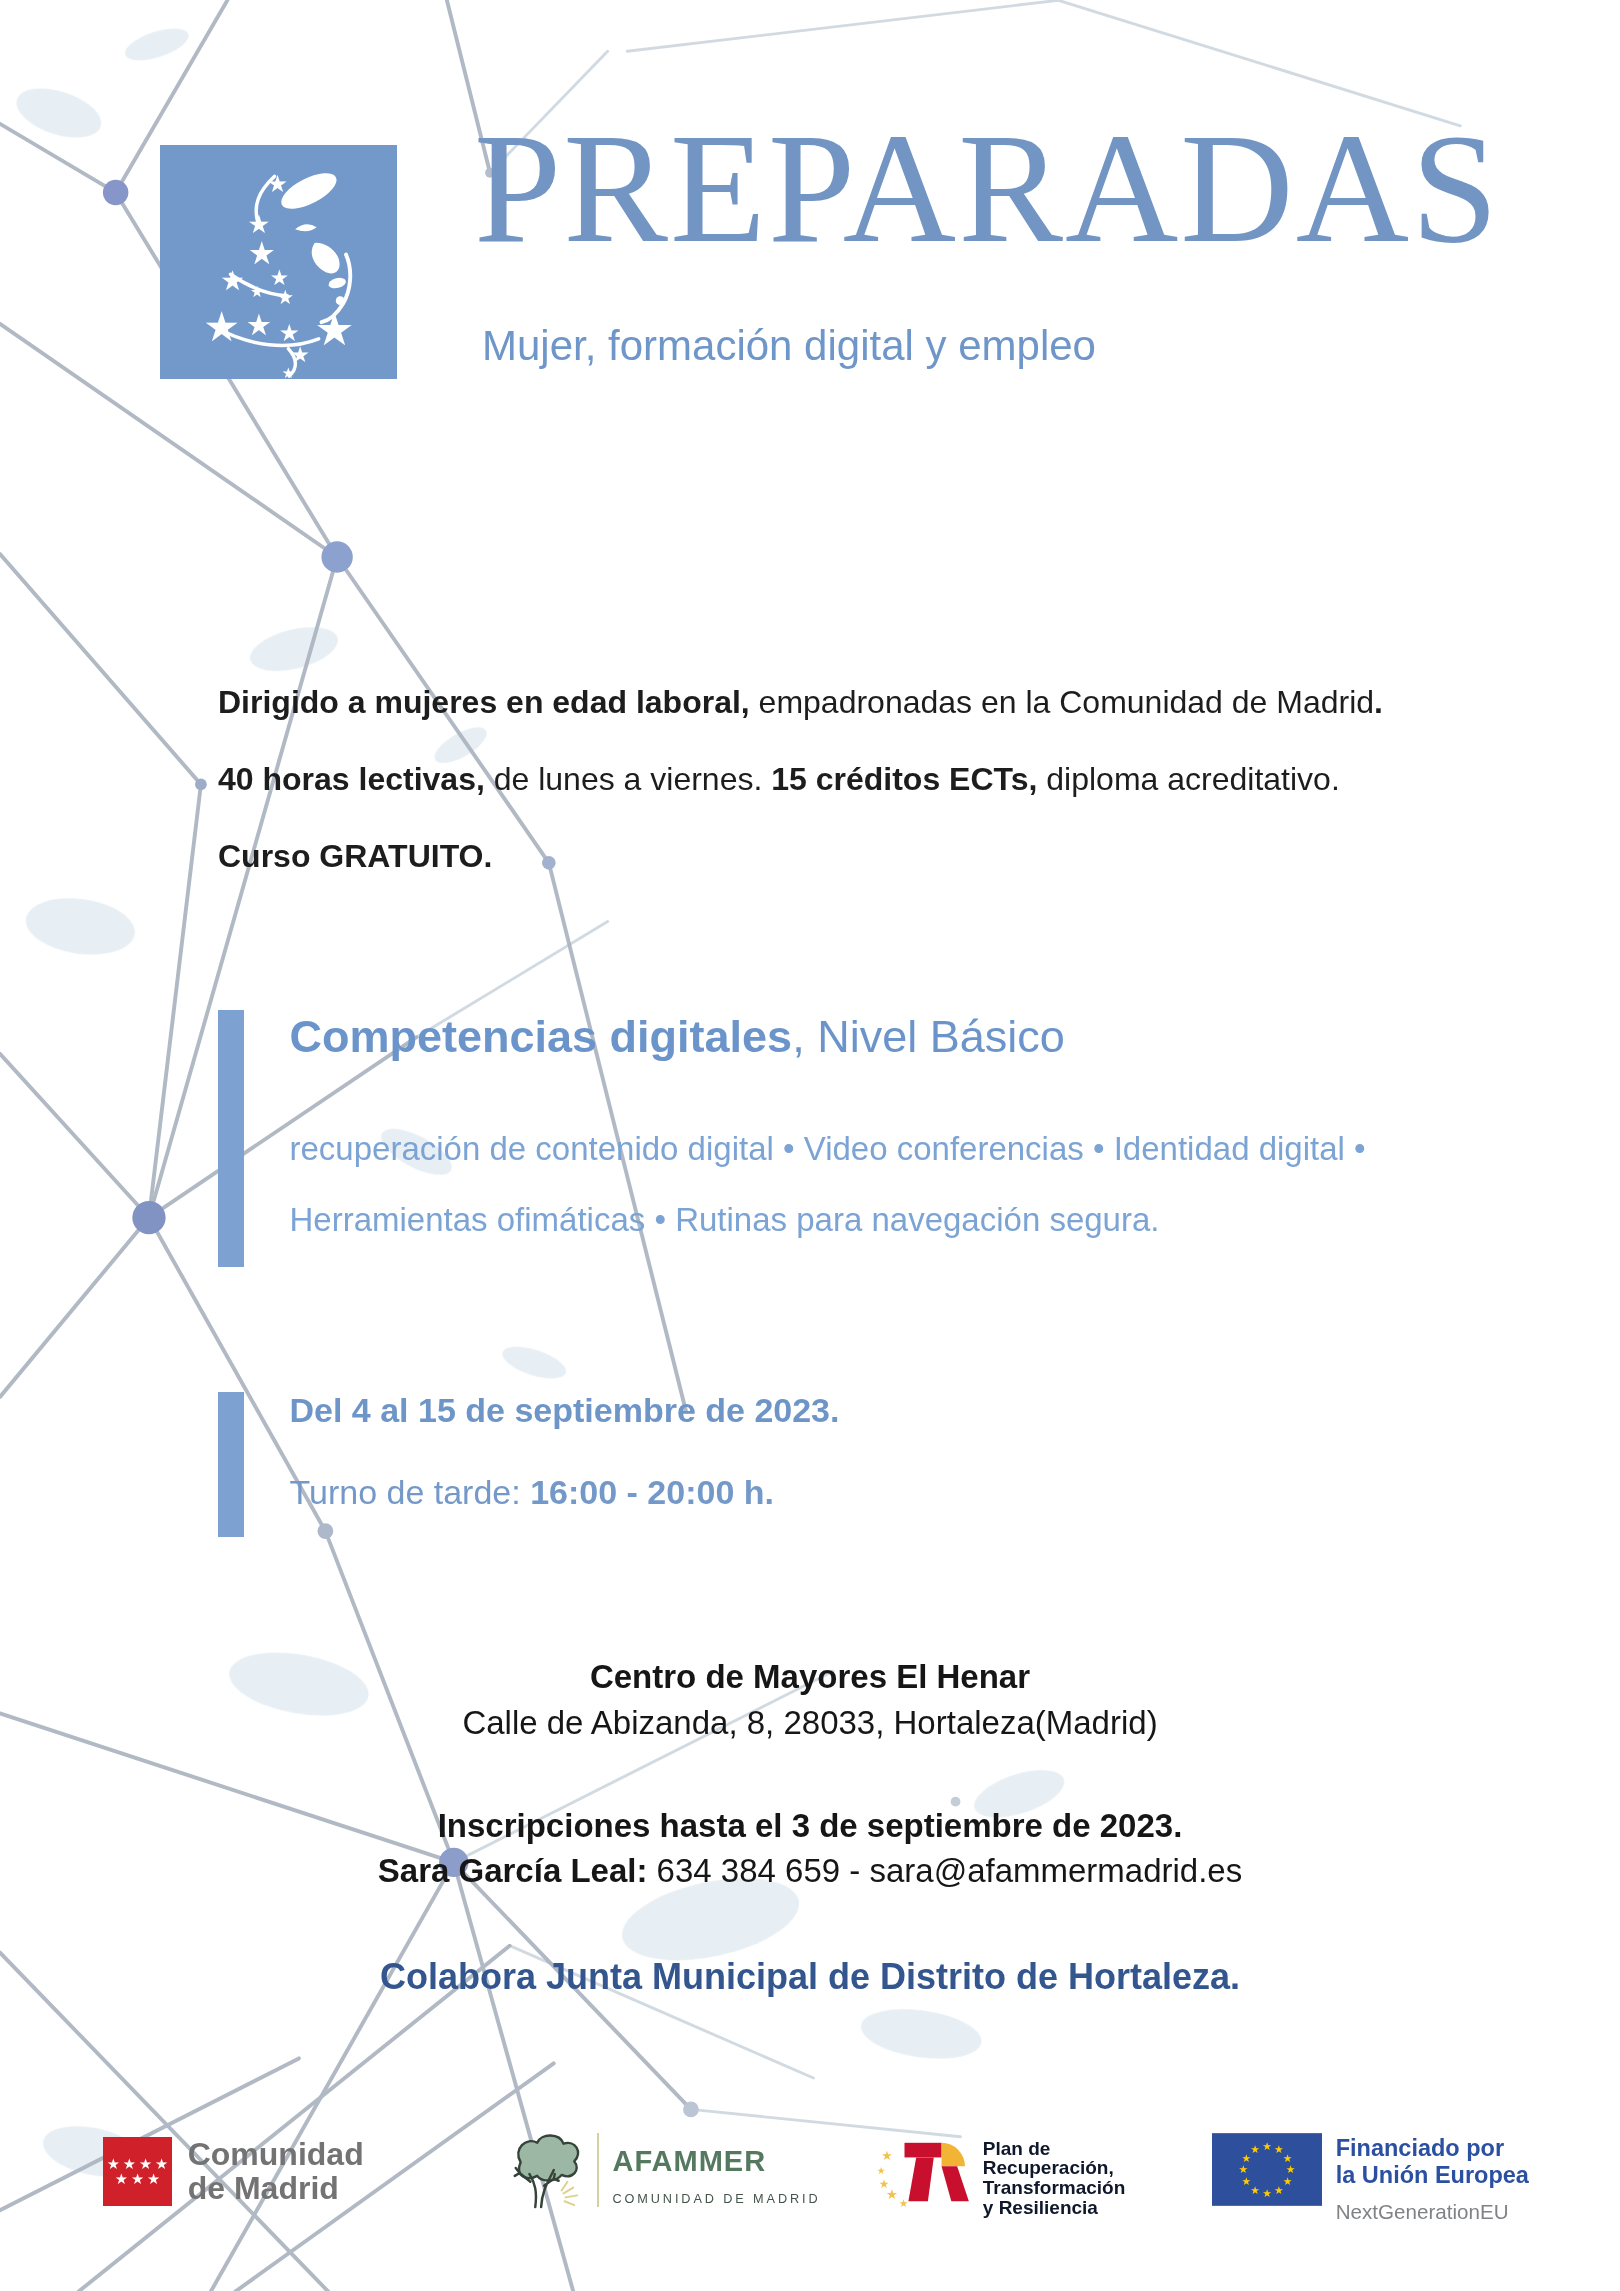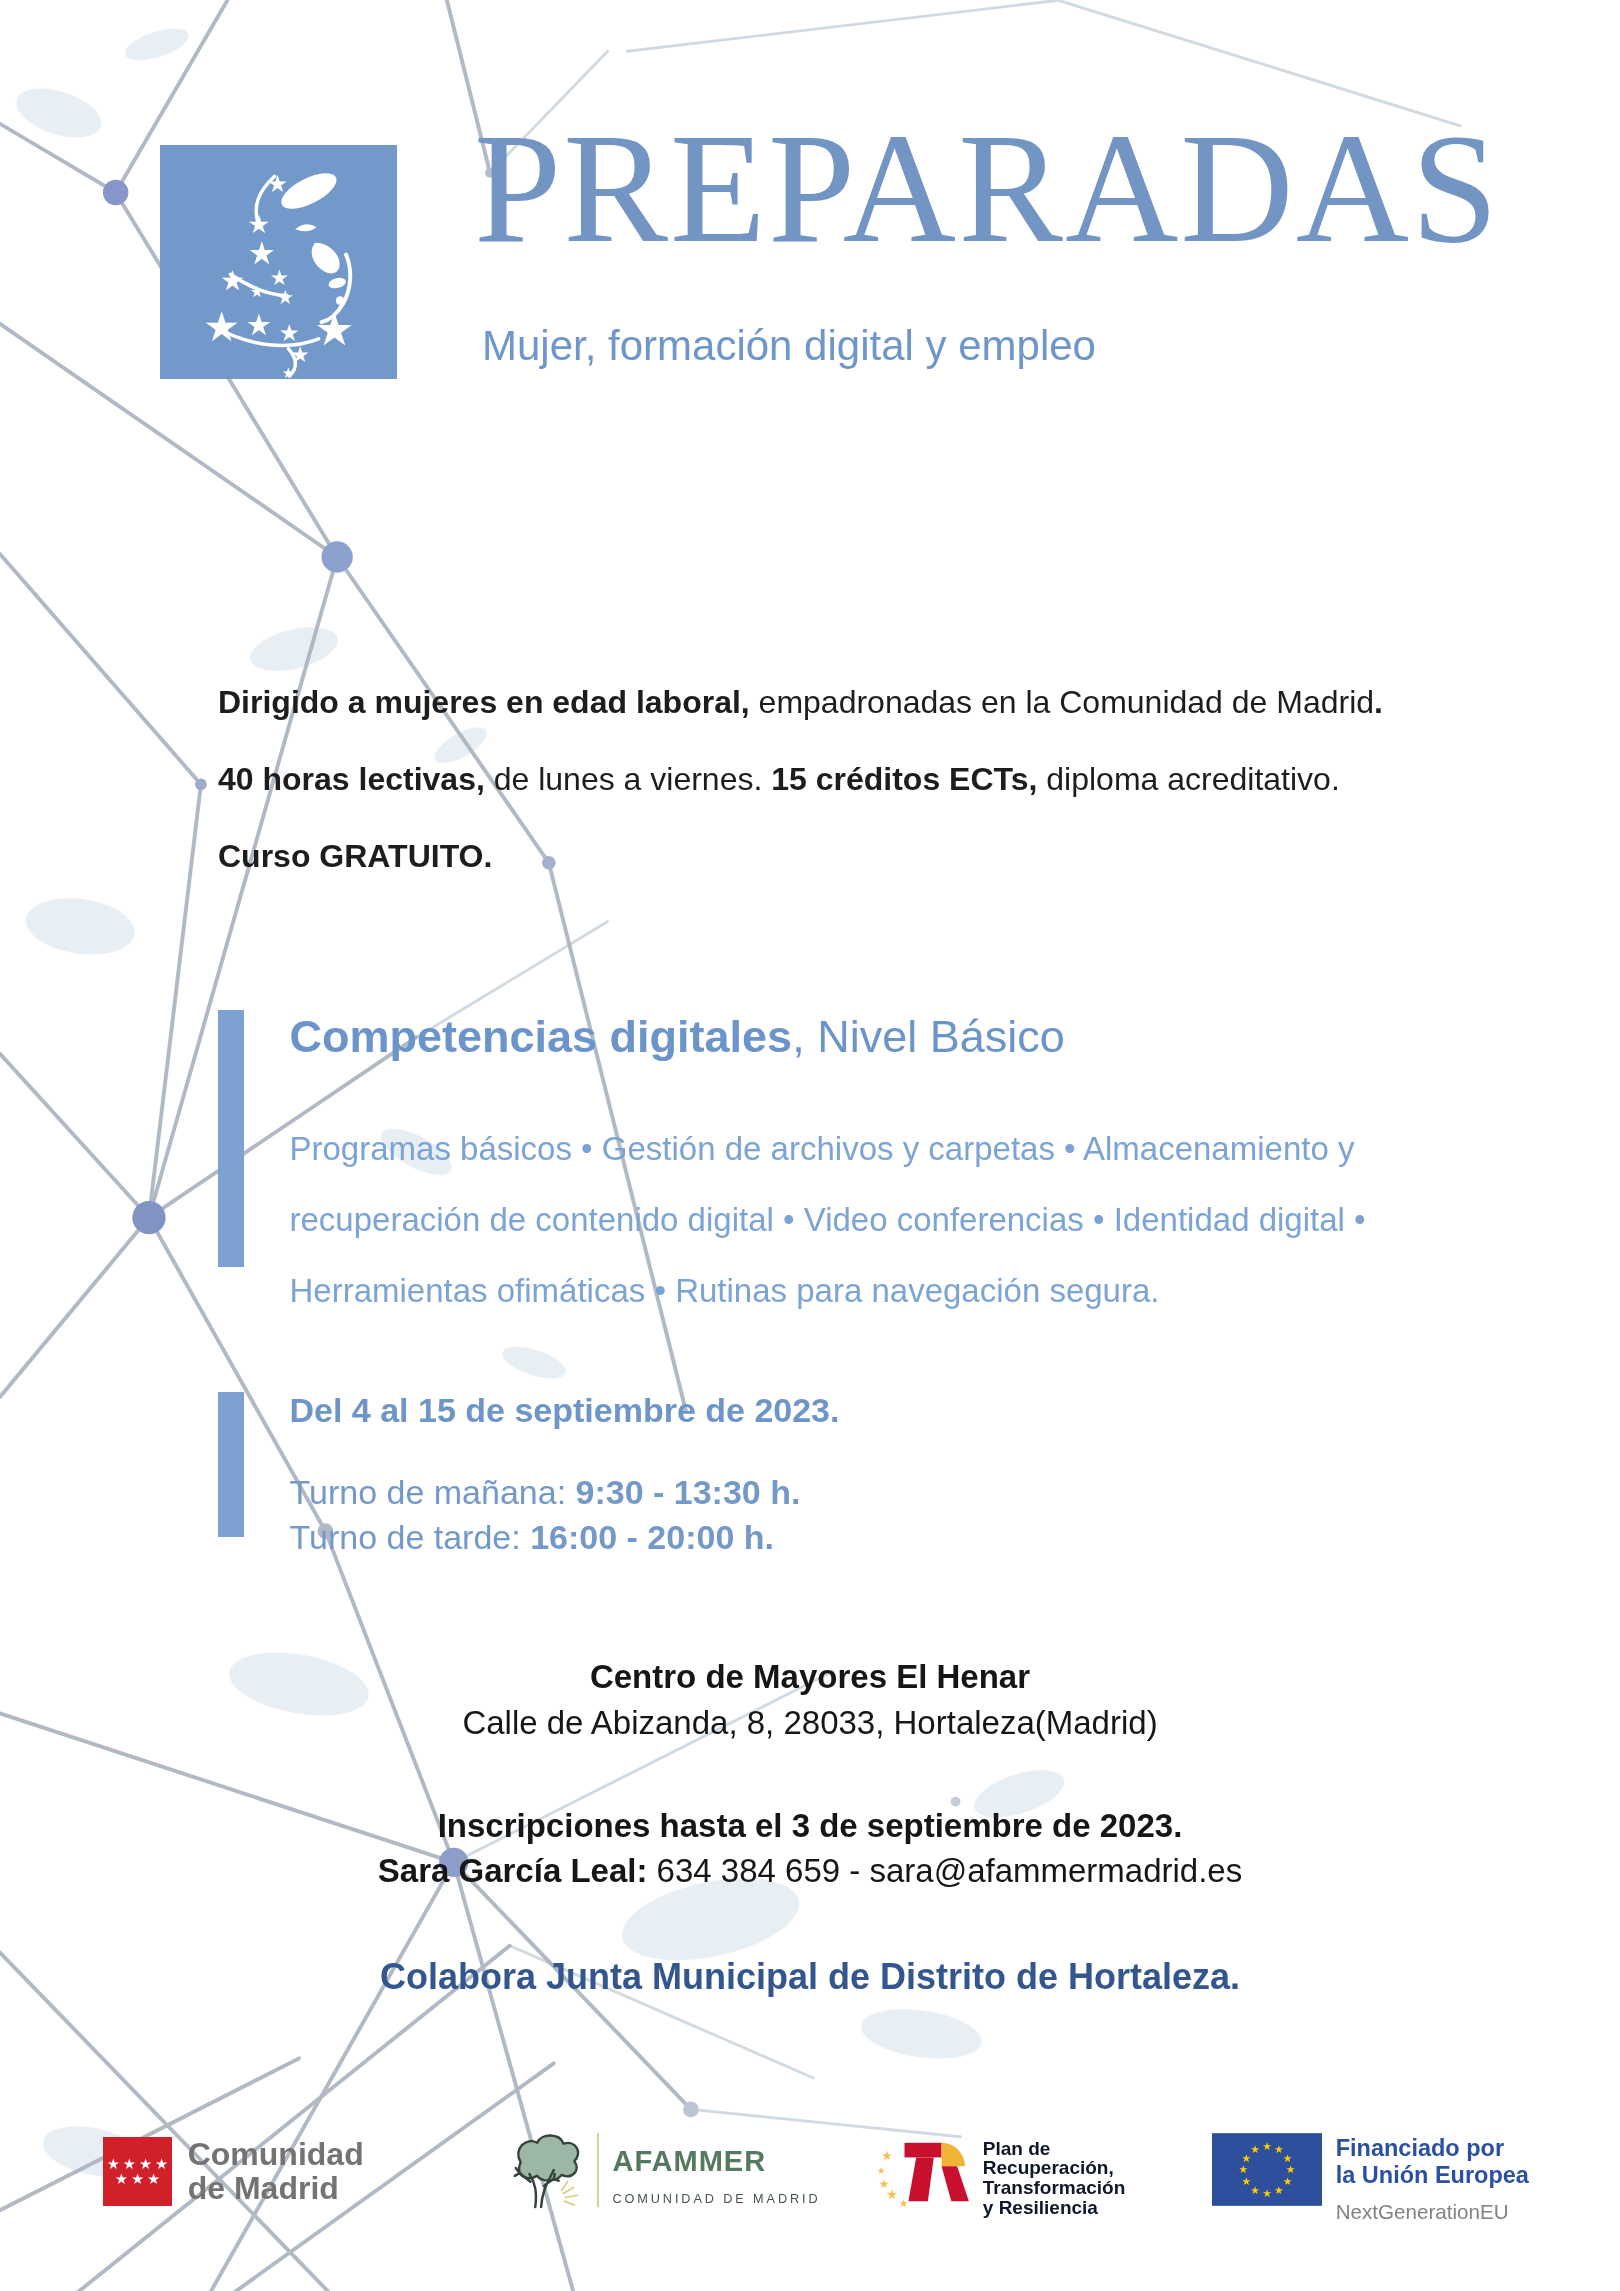--- a/index.html
+++ b/index.html
@@ -173,33 +173,31 @@
     <p><span class="b">Dirigido a mujeres en edad laboral,</span><span> empadronadas en la Comunidad de Madrid</span><span class="b">.</span></p>
     <p><span class="b">40 horas lectivas,</span><span> de lunes a viernes. </span><span class="b">15 créditos ECTs,</span><span> diploma acreditativo.</span></p>
     <p class="b">Curso GRATUITO.</p>
   </div>
 
   <section class="abs layer block comp">
     <div class="bar"></div>
     <div class="comp-content">
       <h3><span>Competencias digitales</span><span class="reg">, Nivel Básico</span></h3>
       <div class="topics">
-        <div>Programas básicos • Gestión de archivos y carpetas • Almacenamiento y</div>
         <div>recuperación de contenido digital • Video conferencias • Identidad digital •</div>
         <div>Herramientas ofimáticas • Rutinas para navegación segura.</div>
       </div>
     </div>
   </section>
 
   <section class="abs layer block sched">
     <div class="bar"></div>
     <div class="sched-content">
       <p class="dates b">Del 4 al 15 de septiembre de 2023.</p>
       <div class="turnos">
-        <p class="turno"><span>Turno de mañana: </span><span class="b">9:30 - 13:30 h.</span></p>
         <p class="turno"><span>Turno de tarde: </span><span class="b">16:00 - 20:00 h.</span></p>
       </div>
     </div>
   </section>
 
   <div class="abs layer center venue">
     <div class="b">Centro de Mayores El Henar</div>
     <div>Calle de Abizanda, 8, 28033, Hortaleza(Madrid)</div>
   </div>
 

